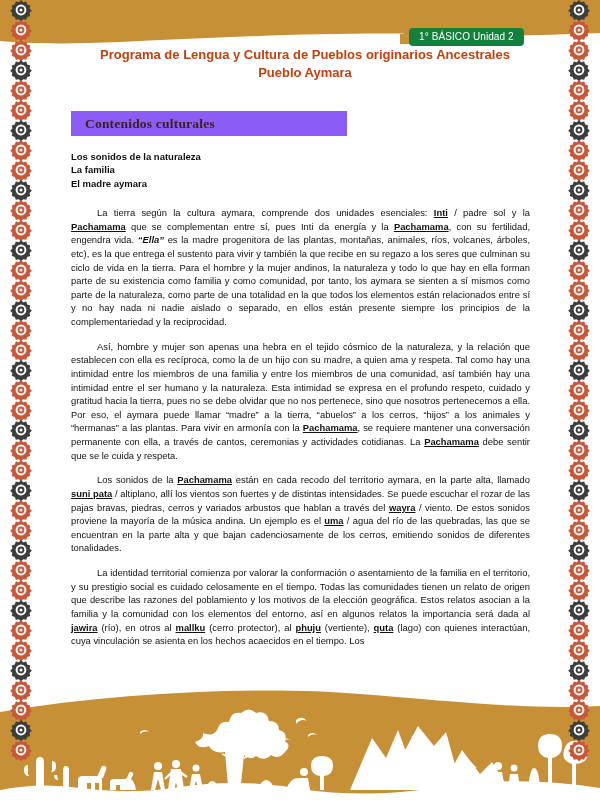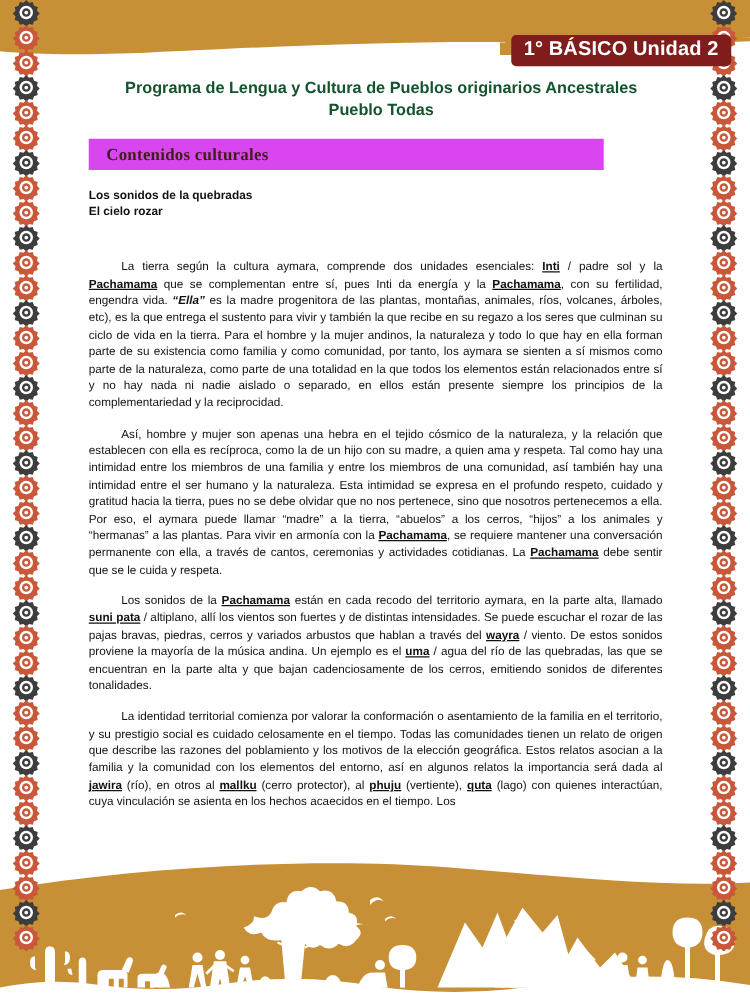--- a/index.html
+++ b/index.html
@@ -22,46 +22,46 @@
   .side-border.right{right:4px;}
   .rosette{width:22px;height:22px;flex:0 0 22px;margin:-1px 0;position:relative;}
   .rosette svg{display:block;width:22px;height:22px;}
 
   
   .top-band{position:absolute;top:0;left:0;width:600px;height:60px;z-index:1;}
   .top-band svg{display:block;}
 
   .unit-badge{
     position:absolute;top:28px;left:409px;
-    background:#7f1d1d;color:#ffffff;
-    font-size:16px;font-weight:bold;
+    background:#15803d;color:#ffffff;
+    font-size:10px;font-weight:normal;
     padding:3px 10px 4px 10px;
     border-radius:4px;
     letter-spacing:.1px;
     z-index:4;white-space:nowrap;
   }
 
   
   .bottom-band{position:absolute;bottom:0;left:0;width:600px;height:120px;z-index:1;}
   .bottom-band svg{display:block;}
 
   
   .content{
     position:absolute;top:0;left:0;width:600px;height:800px;
     padding:0;z-index:2;
   }
   .doc-title{
-    position:absolute;top:61px;left:70px;width:470px;
+    position:absolute;top:46px;left:70px;width:470px;
     text-align:center;
-    font-size:13px;font-weight:bold;color:#14532d;
+    font-size:13px;font-weight:bold;color:#c2410c;
     line-height:1.42;
   }
   .section-bar{
-    position:absolute;top:111px;left:71px;width:412px;height:25px;
-    background:#d946ef;
+    position:absolute;top:111px;left:71px;width:276px;height:25px;
+    background:#8b5cf6;
     display:flex;align-items:center;
   }
   .section-bar .label{
     font-family:"Liberation Serif", serif;
     font-size:13.5px;font-weight:bold;color:#3d1f14;
     padding-left:14px;letter-spacing:.2px;
   }
   .topic-list{
     position:absolute;top:150px;left:71px;width:460px;
     font-size:9.5px;font-weight:bold;color:#111;line-height:1.42;
@@ -855,30 +855,31 @@
           <circle cx="11" cy="11" r="3.4" fill="#c9583a"></circle>
           <circle cx="11" cy="11" r="1.5" fill="#ffffff"></circle>
         </svg>
       </span>
     </div>
 
   <div class="content">
 
     <div class="doc-title">
       <span>Programa de Lengua y Cultura de Pueblos originarios Ancestrales</span><br>
-      <span>Pueblo Todas</span>
+      <span>Pueblo Aymara</span>
     </div>
 
     <div class="section-bar">
       <span class="label">Contenidos culturales</span>
     </div>
 
     <div class="topic-list">
-      <div>Los sonidos de la quebradas</div>
-      <div>El cielo rozar</div>
+      <div>Los sonidos de la naturaleza</div>
+      <div>La familia</div>
+      <div>El madre aymara</div>
     </div>
 
     <div class="body-text">
 
       <p><span>La tierra según la cultura aymara, comprende dos unidades esenciales: </span><b>Inti</b><span> / padre sol y la </span><b>Pachamama</b><span> que se complementan entre sí, pues Inti da energía y la </span><b>Pachamama</b><span>, con su fertilidad, engendra vida. </span><i>“Ella”</i><span> es la madre progenitora de las plantas, montañas, animales, ríos, volcanes, árboles, etc), es la que entrega el sustento para vivir y también la que recibe en su regazo a los seres que culminan su ciclo de vida en la tierra. Para el hombre y la mujer andinos, la naturaleza y todo lo que hay en ella forman parte de su existencia como familia y como comunidad, por tanto, los aymara se sienten a sí mismos como parte de la naturaleza, como parte de una totalidad en la que todos los elementos están relacionados entre sí y no hay nada ni nadie aislado o separado, en ellos están presente siempre los principios de la complementariedad y la reciprocidad.</span></p>
 
       <p><span>Así, hombre y mujer son apenas una hebra en el tejido cósmico de la naturaleza, y la relación que establecen con ella es recíproca, como la de un hijo con su madre, a quien ama y respeta. Tal como hay una intimidad entre los miembros de una familia y entre los miembros de una comunidad, así también hay una intimidad entre el ser humano y la naturaleza. Esta intimidad se expresa en el profundo respeto, cuidado y gratitud hacia la tierra, pues no se debe olvidar que no nos pertenece, sino que nosotros pertenecemos a ella. Por eso, el aymara puede llamar “madre” a la tierra, “abuelos” a los cerros, “hijos” a los animales y “hermanas” a las plantas. Para vivir en armonía con la </span><b>Pachamama</b><span>, se requiere mantener una conversación permanente con ella, a través de cantos, ceremonias y actividades cotidianas. La </span><b>Pachamama</b><span> debe sentir que se le cuida y respeta.</span></p>
 
       <p><span>Los sonidos de la </span><b>Pachamama</b><span> están en cada recodo del territorio aymara, en la parte alta, llamado </span><b>suni pata</b><span> / altiplano, allí los vientos son fuertes y de distintas intensidades. Se puede escuchar el rozar de las pajas bravas, piedras, cerros y variados arbustos que hablan a través del </span><b>wayra</b><span> / viento. De estos sonidos proviene la mayoría de la música andina. Un ejemplo es el </span><b>uma</b><span> / agua del río de las quebradas, las que se encuentran en la parte alta y que bajan cadenciosamente de los cerros, emitiendo sonidos de diferentes tonalidades.</span></p>
 

